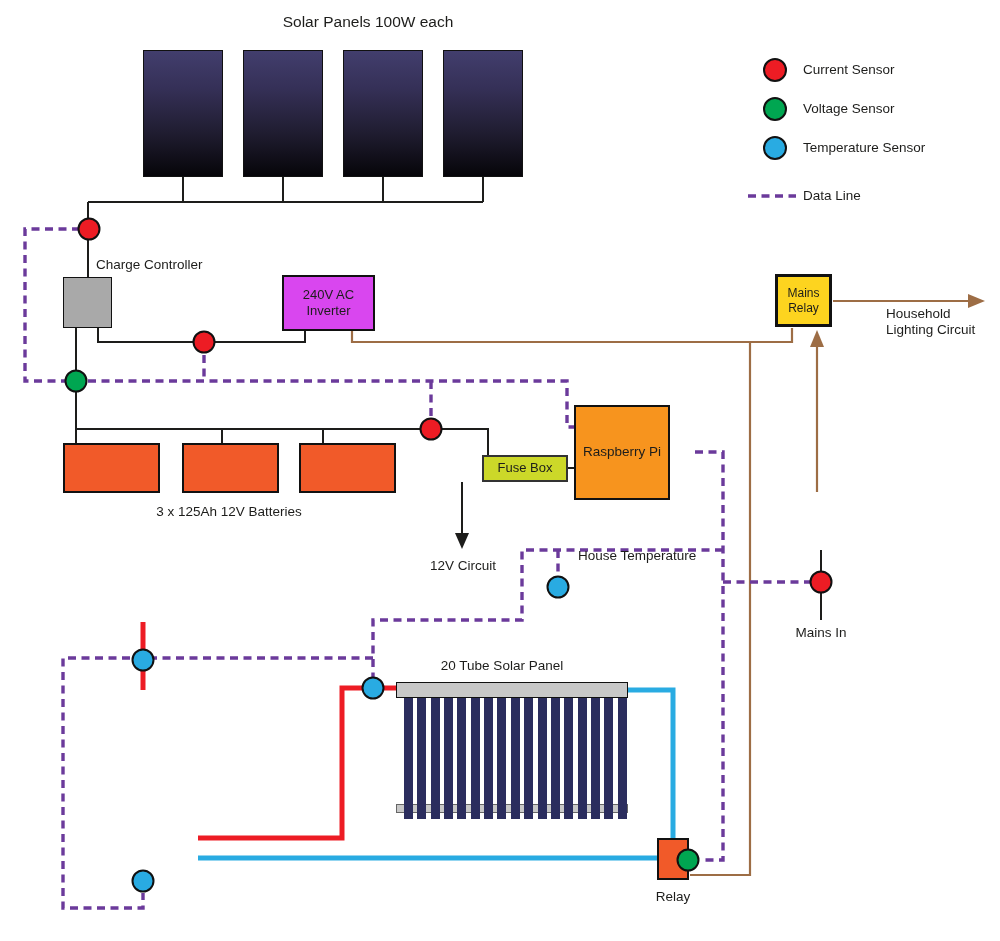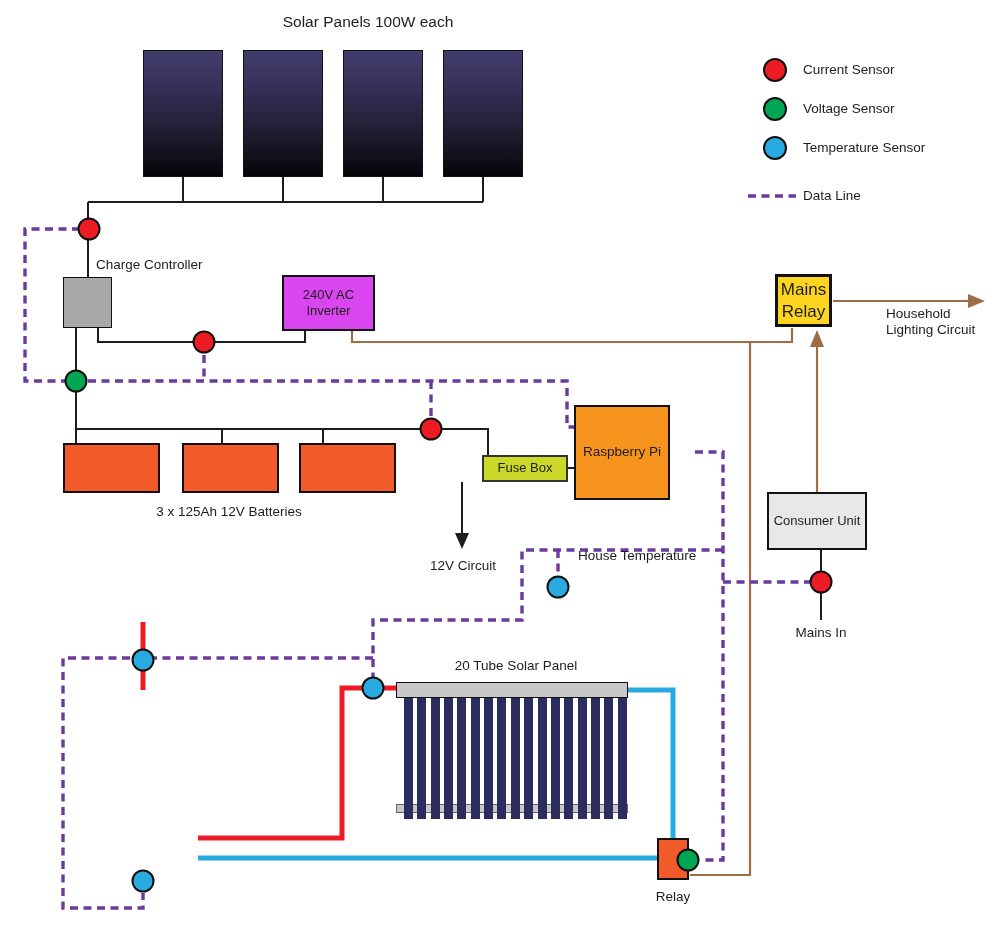--- a/index.html
+++ b/index.html
@@ -11,21 +11,21 @@
   .vmid{transform:translate(0,-50%);}
   .title{font-size:15.5px;}
   .box{position:absolute;box-sizing:border-box;display:flex;align-items:center;justify-content:center;
        text-align:center;font-size:13px;line-height:1.25;white-space:pre-line;}
   
   .pv{position:absolute;top:50px;width:80px;height:127px;border:1.5px solid #111;box-sizing:border-box;
       background:linear-gradient(180deg,#423e6d 0%,#353057 30%,#201d31 65%,#060509 100%);}
   
   .charge{left:63px;top:277px;width:49px;height:51px;background:#a9a9a9;border:1.5px solid #111;}
   .inverter{left:282px;top:275px;width:93px;height:56px;background:#d946ef;border:2.5px solid #111;}
-  .relay{left:775px;top:274px;width:57px;height:53px;background:#fdd41f;border:3px solid #111;font-size:17px;}
+  .relay{left:775px;top:274px;width:57px;height:53px;background:#fdd41f;border:3px solid #111;font-size:12px;}
   .battery{position:absolute;top:443px;width:97px;height:50px;background:#f15a29;border:2.5px solid #111;box-sizing:border-box;}
   .fuse{left:446px;top:455px;width:86px;height:27px;background:#ccd829;border:2px solid #333;margin-left:36px;}
   .rpi{left:574px;top:405px;width:96px;height:95px;background:#f7941e;border:2px solid #111;font-size:13.5px;}
   .consumer{left:767px;top:492px;width:100px;height:58px;background:#e8e8e8;border:2px solid #111;}
   .pump{left:657px;top:838px;width:32px;height:42px;background:#f15a29;border:2.5px solid #111;}
   .cyl{left:87px;top:688px;width:113px;height:192px;border-radius:26px;border:2.5px solid #111;
        background:linear-gradient(180deg,#bf2127 0%,#a65f63 40%,#7e86a6 62%,#4fa6d8 85%,#50aee2 100%);
        color:#fff;font-size:13.5px;}
   .thdr{position:absolute;left:396px;top:682px;width:232px;height:16px;background:#c8c8c8;border:1.5px solid #111;box-sizing:border-box;}
   .tbar{position:absolute;left:396px;top:804px;width:232px;height:9px;background:#c8c8c8;border:1px solid #666;box-sizing:border-box;}
@@ -117,26 +117,25 @@
   <div class="battery" style="left:63px;"></div>
   <div class="battery" style="left:182px;"></div>
   <div class="battery" style="left:299px;"></div>
   <div class="lbl ctr" style="left:229px;top:512px;">3 x 125Ah 12V Batteries</div>
 
   <div class="box fuse">Fuse Box</div>
   <div class="lbl ctr" style="left:463px;top:566px;">12V Circuit</div>
 
   <div class="box rpi">Raspberry Pi</div>
 
-  <div class="box consumer">Consumer Unit</div>
   <div class="lbl ctr" style="left:821px;top:633px;">Mains In</div>
 
   <div class="lbl vmid" style="left:578px;top:556px;">House Temperature</div>
 
-  <div class="lbl ctr" style="left:516px;top:666px;">20 Tube Solar Panel</div>
+  <div class="lbl ctr" style="left:502px;top:666px;">20 Tube Solar Panel</div>
   <div class="tbar"></div>
   <div>
       <div class="tube" style="left: 404px;"></div>
       <div class="tube" style="left: 417.35px;"></div>
       <div class="tube" style="left: 430.7px;"></div>
       <div class="tube" style="left: 444.05px;"></div>
       <div class="tube" style="left: 457.4px;"></div>
       <div class="tube" style="left: 470.75px;"></div>
       <div class="tube" style="left: 484.1px;"></div>
       <div class="tube" style="left: 497.45px;"></div>

